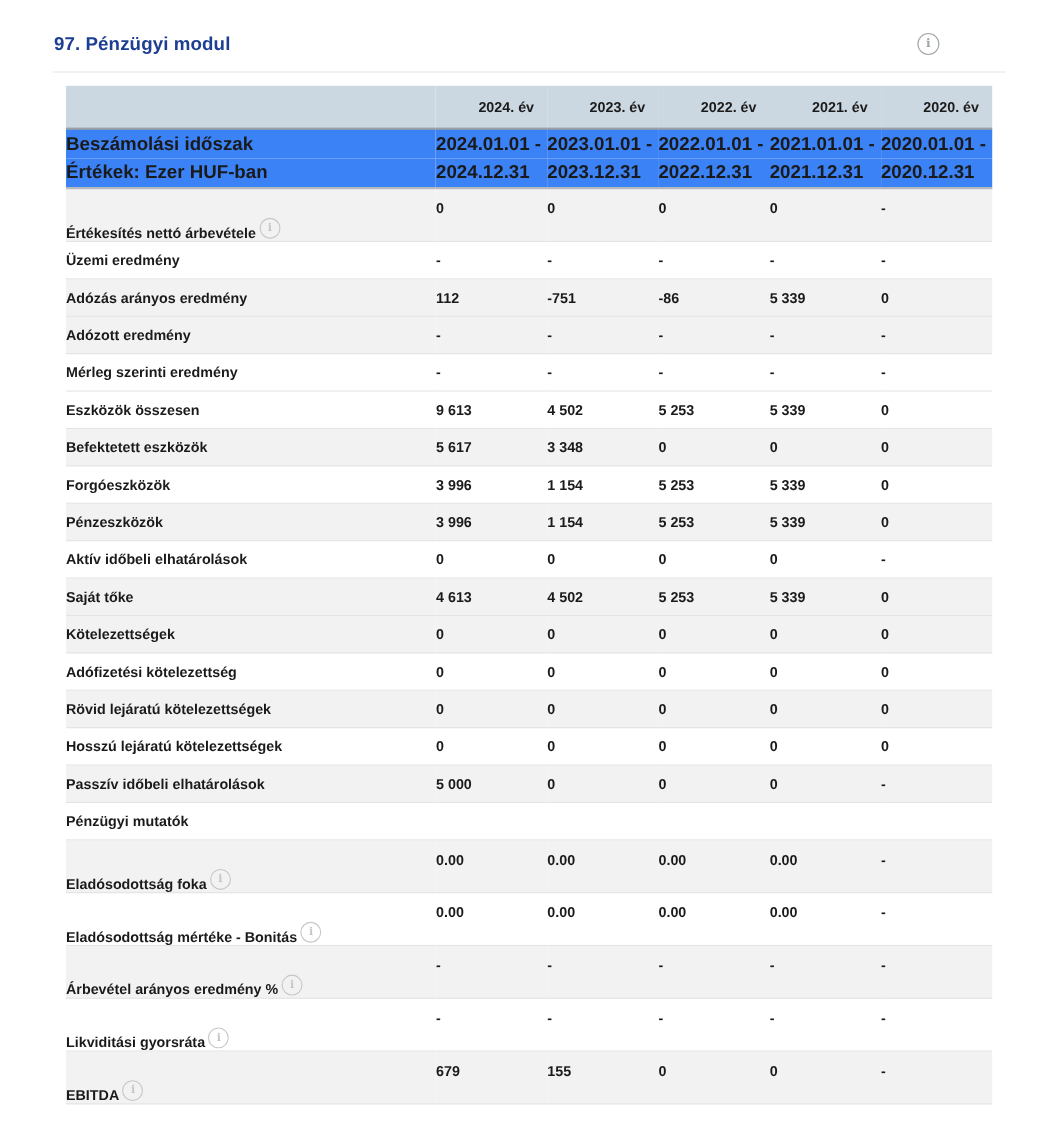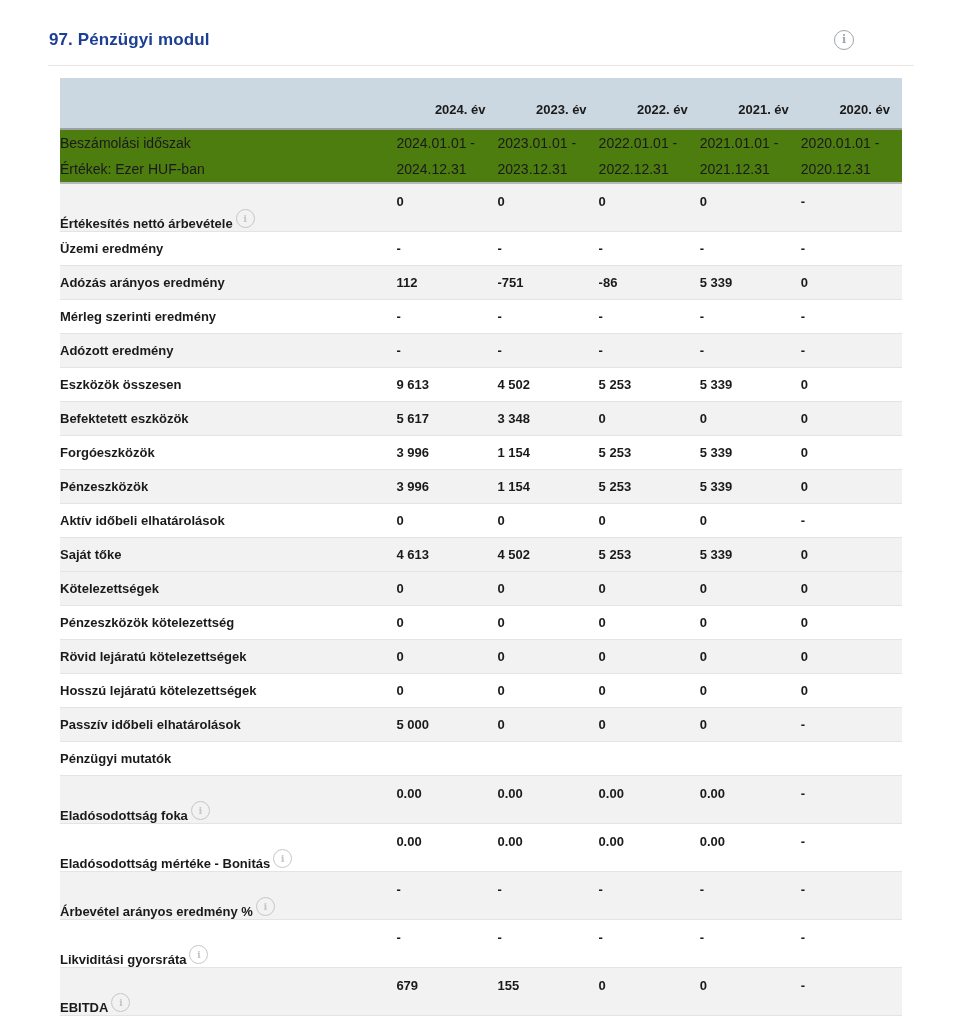--- a/index.html
+++ b/index.html
@@ -1,26 +1,26 @@
 <!DOCTYPE html>
 <html><head>
 <meta charset="utf-8">
 <style>
   html, body { margin:0; padding:0; background:#ffffff; }
   body { width:953px; height:1024px; overflow:hidden; font-family:"Liberation Sans", sans-serif; color:#1a1a1a; position:relative; }
   .section-header { position:absolute; left:48px; top:23px; width:866px; height:42px; border-bottom:1px solid #e6e6e6; }
   .section-title { position:absolute; left:1px; top:7px; font-size:17px; font-weight:bold; color:#1c3f94; letter-spacing:0.1px; }
   .info-lg { position:absolute; left:786px; top:7px; width:18px; height:18px; border:1.6px solid #9ea4a8; border-radius:50%; color:#9ea4a8; font-size:11px; font-weight:bold; font-family:"DejaVu Serif", serif; text-align:center; line-height:18px; box-sizing:content-box; cursor:pointer; }
   table.fin { position:absolute; left:60px; top:78px; width:842px; border-collapse:collapse; font-size:13px; }
-  table.fin th { background:#ccd8e1; height:38px; font-weight:bold; text-align:right; padding:12px 12px 0 0; border-bottom:2px solid #9aa0a4; font-size:13px; }
+  table.fin th { background:#ccd8e1; height:38px; font-weight:bold; text-align:right; padding:0 12px 0 0; border-bottom:2px solid #9aa0a4; font-size:13px; }
   table.fin th.lbl { text-align:left; }
   table.fin td { padding:0; vertical-align:middle; }
   td.c-lbl { width:336px; padding-left:0 !important; }
   td.c-val { width:101px; padding-left:0; }
-  tr.period td { height:26px; font-weight:normal; font-size:14px; background:#4d7c0f; }
+  tr.period td { height:26px; font-weight:bold; font-size:17px; background:#3b82f6; }
   tr.period.last td { border-bottom:2px solid #b5b9bc; }
   tr.row td { height:33px; font-weight:bold; border-bottom:1px solid #e4e4e4; }
   tr.row.tall td { height:37px; }
   tr.row.alt td { background:#f2f2f2; }
   tr.row td.c-lbl { padding-left:0; }
   tr.row td.c-val { vertical-align:middle; }
   tr.row.tall td.c-val { vertical-align:top; padding-top:10px; }
   tr.row.tall td.c-lbl { vertical-align:bottom; padding-bottom:0; }
   .info-sm { display:inline-block; width:17px; height:17px; border:1.3px solid #c4c7ca; border-radius:50%; color:#c4c7ca; font-size:10px; font-family:"DejaVu Serif", serif; text-align:center; line-height:17px; vertical-align:6px; margin-left:3px; cursor:pointer; }
 </style>
@@ -77,30 +77,30 @@
         <td class="c-val">-</td>
       </tr>
       <tr class="row alt">
         <td class="c-lbl"><span>Adózás arányos eredmény</span></td>
         <td class="c-val">112</td>
         <td class="c-val">-751</td>
         <td class="c-val">-86</td>
         <td class="c-val">5 339</td>
         <td class="c-val">0</td>
       </tr>
+      <tr class="row alt">
+        <td class="c-lbl"><span>Adózott eredmény</span></td>
+        <td class="c-val">-</td>
+        <td class="c-val">-</td>
+        <td class="c-val">-</td>
+        <td class="c-val">-</td>
+        <td class="c-val">-</td>
+      </tr>
       <tr class="row">
         <td class="c-lbl"><span>Mérleg szerinti eredmény</span></td>
-        <td class="c-val">-</td>
-        <td class="c-val">-</td>
-        <td class="c-val">-</td>
-        <td class="c-val">-</td>
-        <td class="c-val">-</td>
-      </tr>
-      <tr class="row alt">
-        <td class="c-lbl"><span>Adózott eredmény</span></td>
         <td class="c-val">-</td>
         <td class="c-val">-</td>
         <td class="c-val">-</td>
         <td class="c-val">-</td>
         <td class="c-val">-</td>
       </tr>
       <tr class="row">
         <td class="c-lbl"><span>Eszközök összesen</span></td>
         <td class="c-val">9 613</td>
         <td class="c-val">4 502</td>
@@ -150,21 +150,21 @@
       </tr>
       <tr class="row alt">
         <td class="c-lbl"><span>Kötelezettségek</span></td>
         <td class="c-val">0</td>
         <td class="c-val">0</td>
         <td class="c-val">0</td>
         <td class="c-val">0</td>
         <td class="c-val">0</td>
       </tr>
       <tr class="row">
-        <td class="c-lbl"><span>Pénzeszközök kötelezettség</span></td>
+        <td class="c-lbl"><span>Adófizetési kötelezettség</span></td>
         <td class="c-val">0</td>
         <td class="c-val">0</td>
         <td class="c-val">0</td>
         <td class="c-val">0</td>
         <td class="c-val">0</td>
       </tr>
       <tr class="row alt">
         <td class="c-lbl"><span>Rövid lejáratú kötelezettségek</span></td>
         <td class="c-val">0</td>
         <td class="c-val">0</td>

